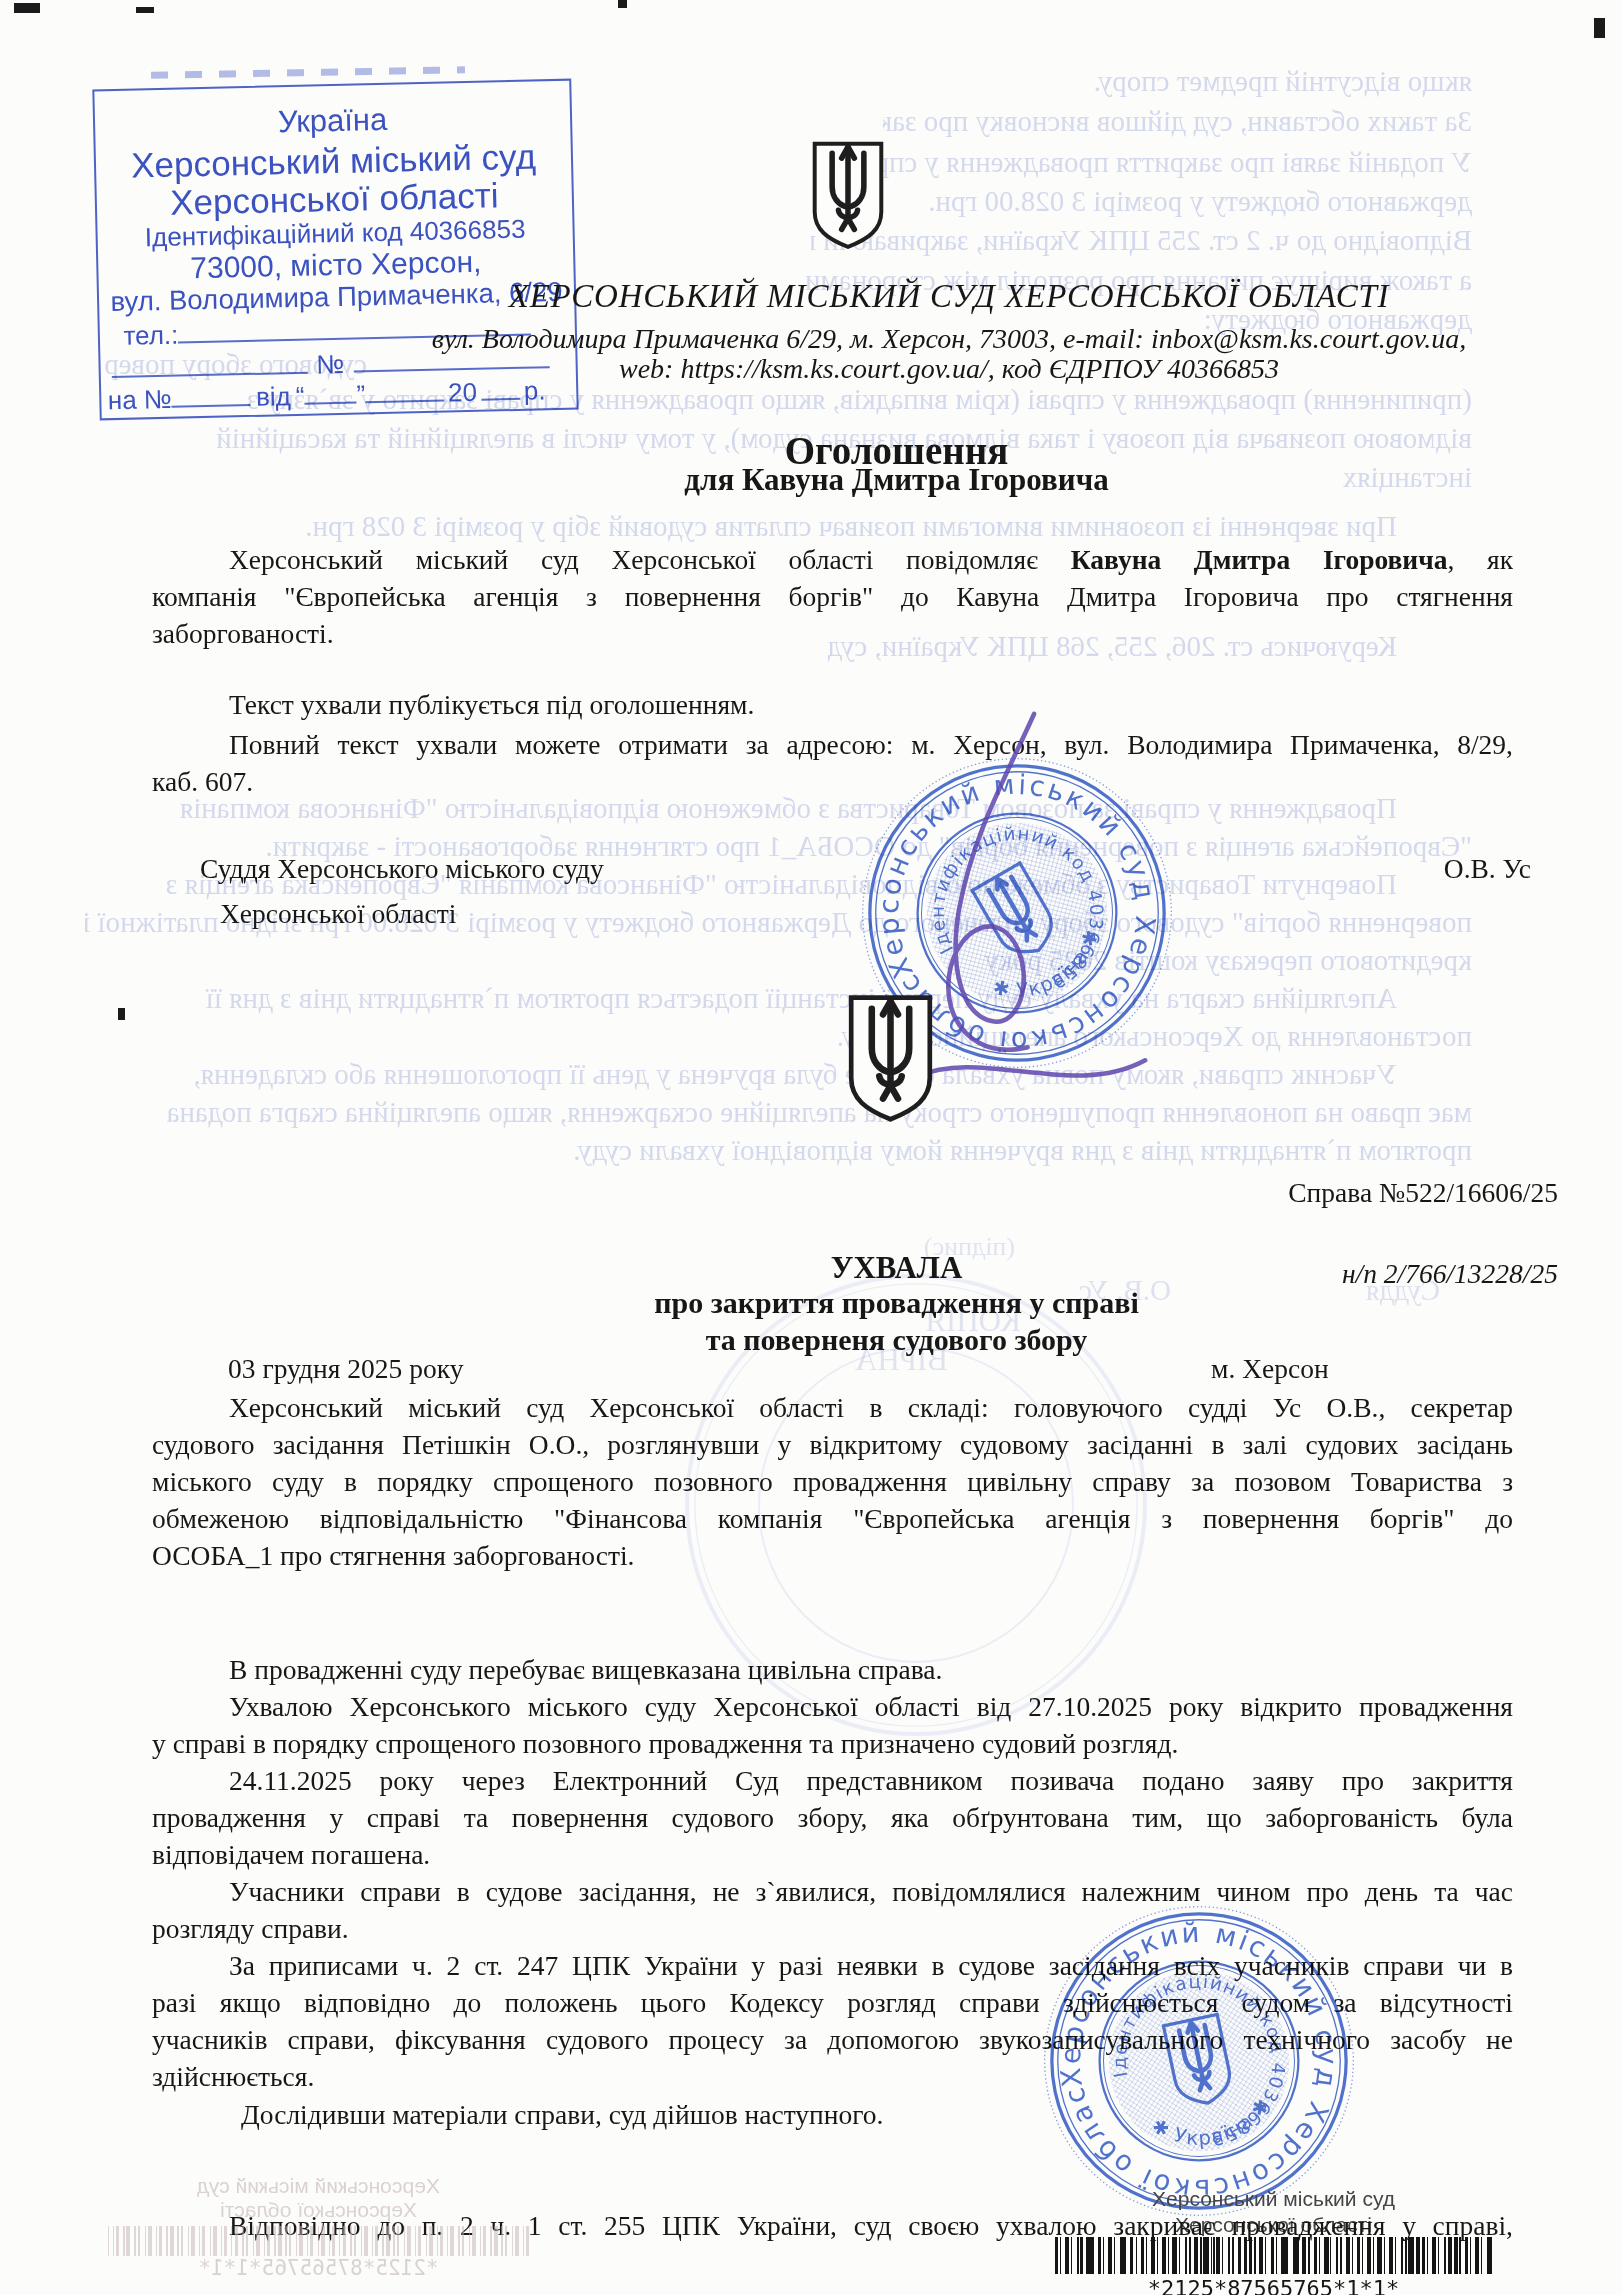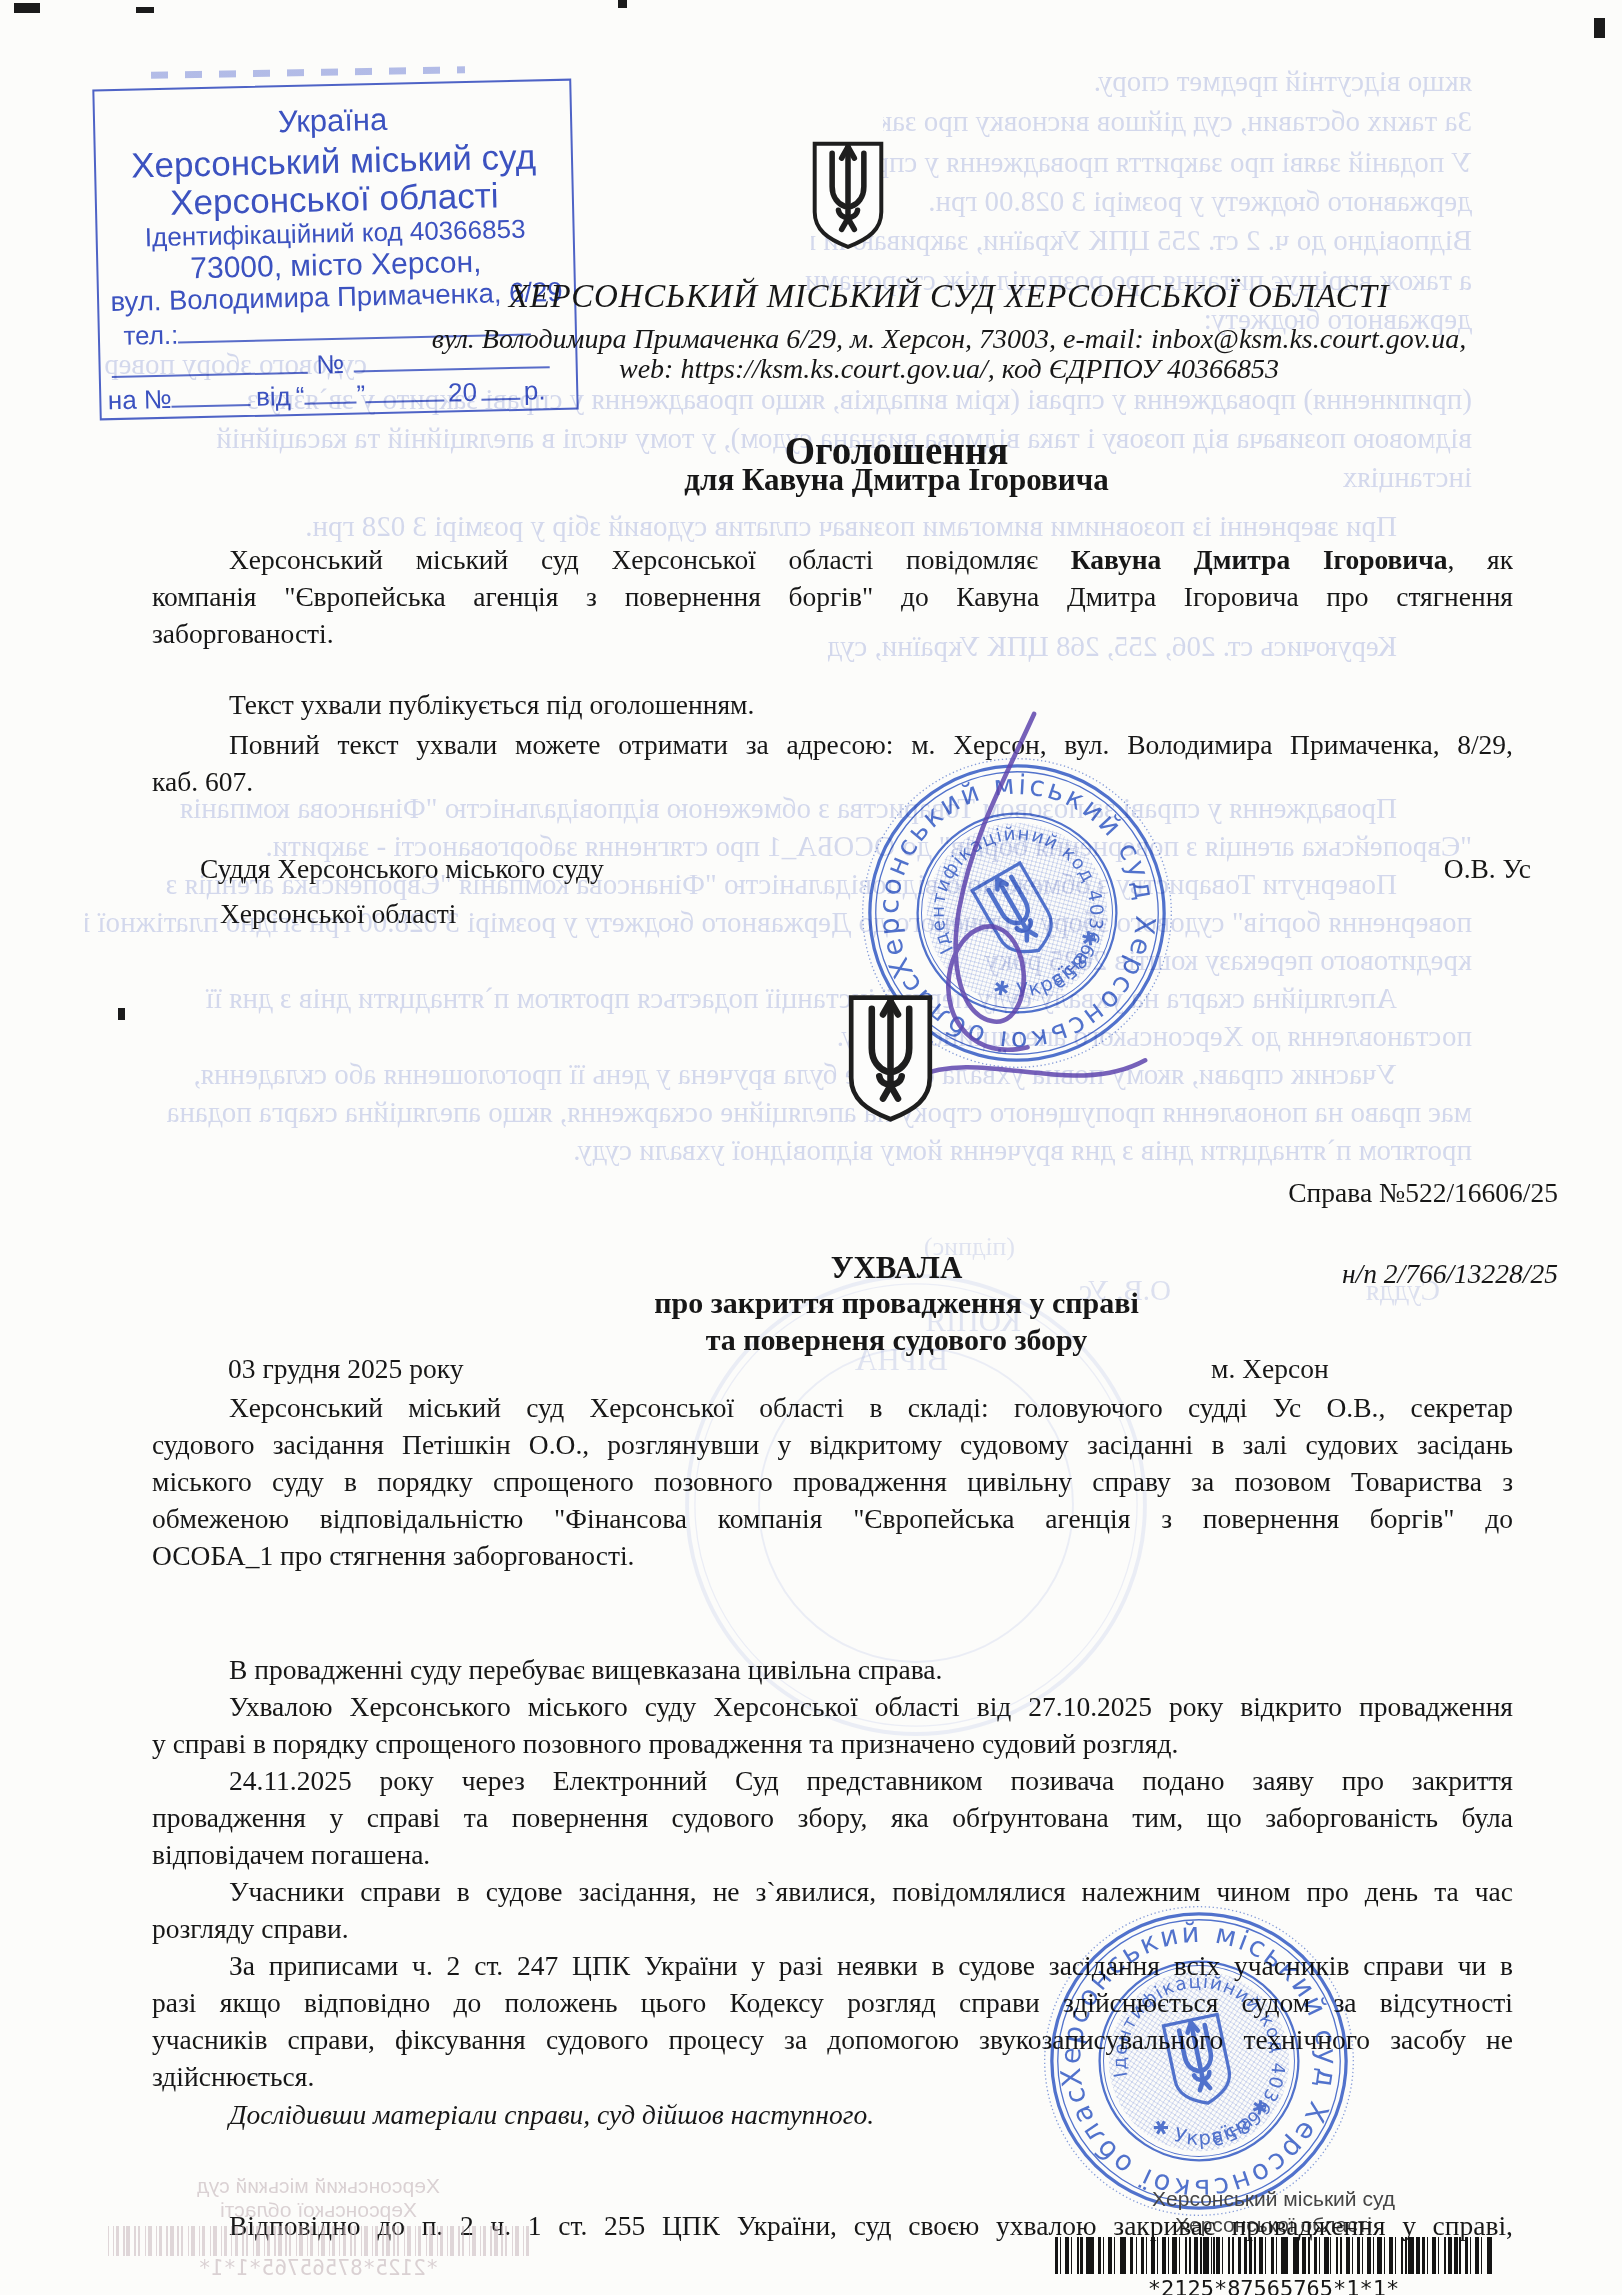--- a/index.html
+++ b/index.html
@@ -241,21 +241,21 @@
       <div class="pl j">провадження у справі та повернення судового збору, яка обґрунтована тим, що заборгованість була</div>
       <div class="pl">відповідачем погашена.</div>
       <div class="pl j i">Учасники справи в судове засідання, не з`явилися, повідомлялися належним чином про день та час</div>
       <div class="pl">розгляду справи.</div>
       <div class="pl j i">За приписами ч. 2 ст. 247 ЦПК України у разі неявки в судове засідання всіх учасників справи чи в</div>
       <div class="pl j">разі якщо відповідно до положень цього Кодексу розгляд справи здійснюється судом за відсутності</div>
       <div class="pl j">учасників справи, фіксування судового процесу за допомогою звукозаписувального технічного засобу не</div>
       <div class="pl">здійснюється.</div>
     </div>
 
-  <div class="tline i" style="left:152px;top:2099px;width:1361px;font-style:italic;">Дослідивши матеріали справи, суд дійшов наступного.</div>
+  <div class="tline i" style="left:164px;top:2099px;width:1361px;">Дослідивши матеріали справи, суд дійшов наступного.</div>
 
   <svg class="stamp-svg" style="left:1029px;top:1891px;transform:rotate(-12deg);" width="340" height="340" viewBox="0 0 520 520">
     <defs>
       <path id="ringB" d="M78,260 a182,182 0 1 1 364,0 a182,182 0 1 1 -364,0"></path>
       <path id="innTopB" d="M148,260 a112,112 0 1 1 224,0 a112,112 0 1 1 -224,0"></path>
       <path id="innBotB" d="M132,260 a128,128 0 0 0 256,0"></path>
       <pattern id="hatchB" patternUnits="userSpaceOnUse" width="9" height="9">
         <path d="M0,9 L9,0 M0,0 L9,9" stroke="#4a6ad0" stroke-width="1.4" opacity=".7"></path>
       </pattern>
     </defs>

